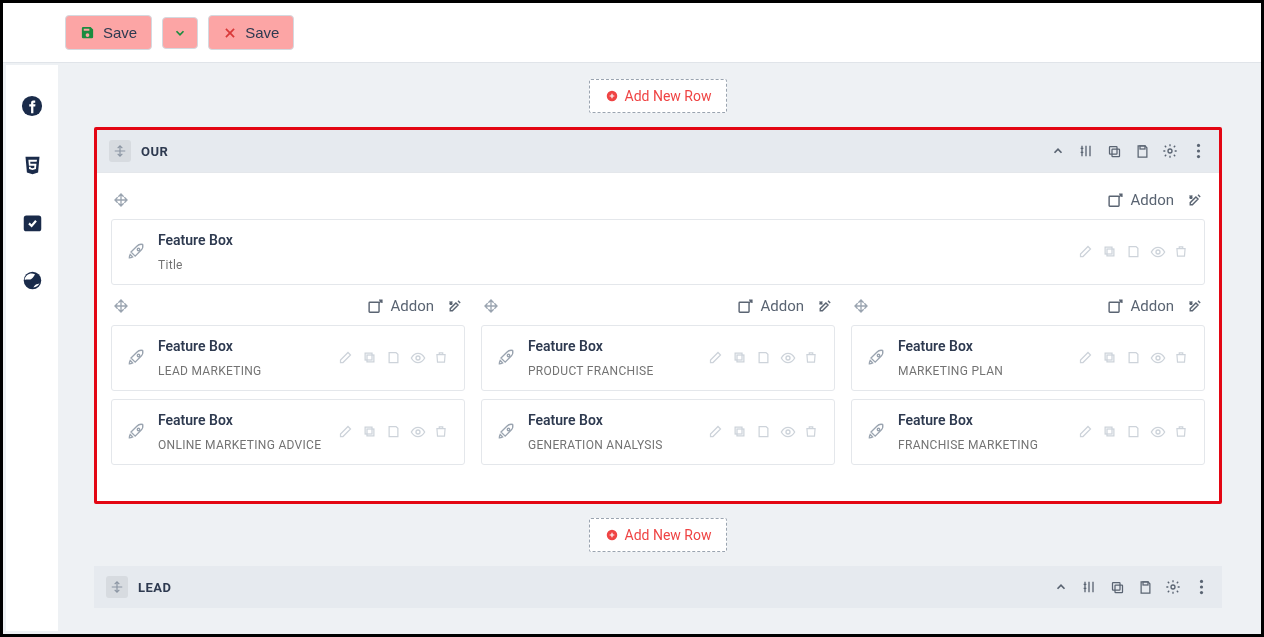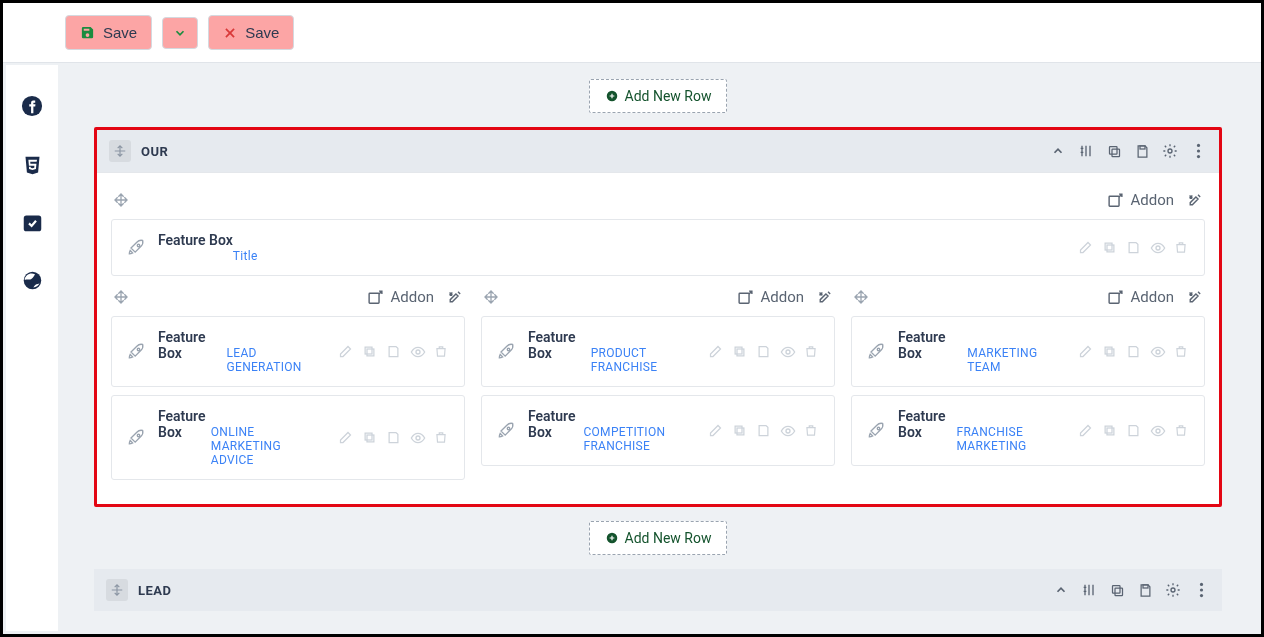--- a/index.html
+++ b/index.html
@@ -10,43 +10,43 @@
 .btn { background:#fca5a5; border:1px solid #d4d9df; border-radius:4px; padding:8px 14px; display:inline-flex; align-items:center; gap:8px; font-size:15px; color:#2e3a50; cursor:pointer; }
 .btn .ico-green { color:#1a8c3f; }
 .btn .ico-red { color:#d93939; }
 .btn.caret { padding:8px 10px; color:#1a8c3f; }
 
 .sidebar { position:absolute; left:3px; top:62px; width:52px; background:#fff; bottom:3px; display:flex; flex-direction:column; align-items:center; padding-top:30px; gap:36px; }
 .sidebar .sicon { width:22px; height:22px; color:#1a2b4a; display:flex; align-items:center; justify-content:center; }
 
 .canvas { position:absolute; left:55px; right:3px; top:62px; bottom:3px; overflow:auto; padding:0 8px 20px 8px; }
 
-.addrow { margin:14px auto; width:138px; border:1px dashed #9aa4b0; background:#fff; border-radius:2px; text-align:center; padding:8px 10px; color:#14532d; font-size:14px; cursor:pointer; display:flex; align-items:center; justify-content:center; gap:6px; }
+.addrow { margin:14px auto; width:138px; border:1px dashed #9aa4b0; background:#fff; border-radius:2px; text-align:center; padding:8px 10px; color:#ef4444; font-size:14px; cursor:pointer; display:flex; align-items:center; justify-content:center; gap:6px; }
 
 .section { border:3px solid #e30613; border-radius:2px; margin:6px 28px 12px 28px; background:#eef1f4; }
 .section.nored { border:none; margin:6px 28px; }
 .sec-head { background:#e6eaef; padding:10px 12px; display:flex; align-items:center; gap:10px;justify-content:center; }
 .drag { width:22px; height:22px; background:#d7dbe0; border-radius:3px; display:inline-flex; align-items:center; justify-content:center; color:#8b95a3; }
 .sec-title { font-weight:700; letter-spacing:0.5px; color:#2e3a50; font-size:13px; }
 .sec-tools { margin-left:auto; display:flex; gap:10px; color:#5a6472; align-items:center; }
 .sec-tools .ticon { width:18px; height:18px; cursor:pointer; display:inline-flex; align-items:center; justify-content:center; }
 
-.sec-body { background:#fff; margin:0; padding:14px 14px 16px 14px; border-top:1px solid #e4e7eb; }
+.sec-body { background:#fff; margin:0; padding:14px 14px 28px 14px; border-top:1px solid #e4e7eb; }
 
 .rowbar { display:flex; align-items:center; padding:4px 2px 10px 2px; }
 .rowbar .move { color:#9aa4b0; cursor:move; }
 .rowbar .spacer { flex:1; }
 .rowbar .addon { display:flex; align-items:center; gap:6px; color:#5a6472; font-size:15px; cursor:pointer; }
 .rowbar .wrench { margin-left:12px; color:#5a6472; cursor:pointer; }
 
 .fbox { border:1px solid #e4e7eb; border-radius:3px; padding:12px 14px; display:flex; align-items:center; gap:12px; margin-bottom:8px; }
 .fbox .ricon { color:#9aa4b0; }
-.fbox .txt { display:flex; }
+.fbox .txt { display:flex; flex-direction:column; }
 .fbox .t1 { font-weight:600; color:#2e3a50; font-size:14px; }
-.fbox .t2 { color:#3b82f6; font-size:12px; letter-spacing:0.3px; margin-top:17px; }
+.fbox .t2 { color:#737373; font-size:12px; letter-spacing:0.3px; margin-top:10px; }
 .fbox .acts { margin-left:auto; display:flex; gap:8px; color:#cdd3da; }
 .fbox .acts .a { width:16px; height:16px; cursor:pointer; }
 
 .grid3 { display:grid; grid-template-columns:1fr 1fr 1fr; gap:16px; margin-top:6px; }
 .col { display:flex; flex-direction:column; }
 
 svg { display:block; }
 </style>
 </head>
 <body>
@@ -257,21 +257,21 @@
   </div>
               <div class="fbox">
       <span class="ricon">
                   <svg width="20" height="20" viewBox="0 0 24 24" fill="none" stroke="currentColor" stroke-width="1.6">
                     <path d="M5 15c-1 2-1 4-1 4s2 0 4-1l-3-3zM13 5c3-3 7-2 7-2s1 4-2 7l-7 7-5-5 7-7z"></path>
                     <circle cx="15" cy="9" r="1.5"></circle>
                   </svg>
                 </span>
       <div class="txt">
         <span class="t1">Feature Box</span>
-        <span class="t2">LEAD GENERATION</span>
+        <span class="t2">LEAD MARKETING</span>
       </div>
       <div class="acts">
   <span class="a">
                     <svg width="15" height="15" viewBox="0 0 24 24" fill="none" stroke="currentColor" stroke-width="2">
                       <path d="M4 20h4L20 8l-4-4L4 16v4z"></path>
                     </svg>
                   </span>
   <span class="a">
                     <svg width="15" height="15" viewBox="0 0 24 24" fill="none" stroke="currentColor" stroke-width="2">
                       <rect x="8" y="8" width="11" height="11"></rect>
@@ -403,21 +403,21 @@
     </div>
               <div class="fbox">
       <span class="ricon">
                   <svg width="20" height="20" viewBox="0 0 24 24" fill="none" stroke="currentColor" stroke-width="1.6">
                     <path d="M5 15c-1 2-1 4-1 4s2 0 4-1l-3-3zM13 5c3-3 7-2 7-2s1 4-2 7l-7 7-5-5 7-7z"></path>
                     <circle cx="15" cy="9" r="1.5"></circle>
                   </svg>
                 </span>
       <div class="txt">
         <span class="t1">Feature Box</span>
-        <span class="t2">COMPETITION FRANCHISE</span>
+        <span class="t2">GENERATION ANALYSIS</span>
       </div>
       <div class="acts">
   <span class="a">
                     <svg width="15" height="15" viewBox="0 0 24 24" fill="none" stroke="currentColor" stroke-width="2">
                       <path d="M4 20h4L20 8l-4-4L4 16v4z"></path>
                     </svg>
                   </span>
   <span class="a">
                     <svg width="15" height="15" viewBox="0 0 24 24" fill="none" stroke="currentColor" stroke-width="2">
                       <rect x="8" y="8" width="11" height="11"></rect>
@@ -467,21 +467,21 @@
   </div>
               <div class="fbox">
       <span class="ricon">
                   <svg width="20" height="20" viewBox="0 0 24 24" fill="none" stroke="currentColor" stroke-width="1.6">
                     <path d="M5 15c-1 2-1 4-1 4s2 0 4-1l-3-3zM13 5c3-3 7-2 7-2s1 4-2 7l-7 7-5-5 7-7z"></path>
                     <circle cx="15" cy="9" r="1.5"></circle>
                   </svg>
                 </span>
       <div class="txt">
         <span class="t1">Feature Box</span>
-        <span class="t2">MARKETING TEAM</span>
+        <span class="t2">MARKETING PLAN</span>
       </div>
       <div class="acts">
   <span class="a">
                     <svg width="15" height="15" viewBox="0 0 24 24" fill="none" stroke="currentColor" stroke-width="2">
                       <path d="M4 20h4L20 8l-4-4L4 16v4z"></path>
                     </svg>
                   </span>
   <span class="a">
                     <svg width="15" height="15" viewBox="0 0 24 24" fill="none" stroke="currentColor" stroke-width="2">
                       <rect x="8" y="8" width="11" height="11"></rect>

